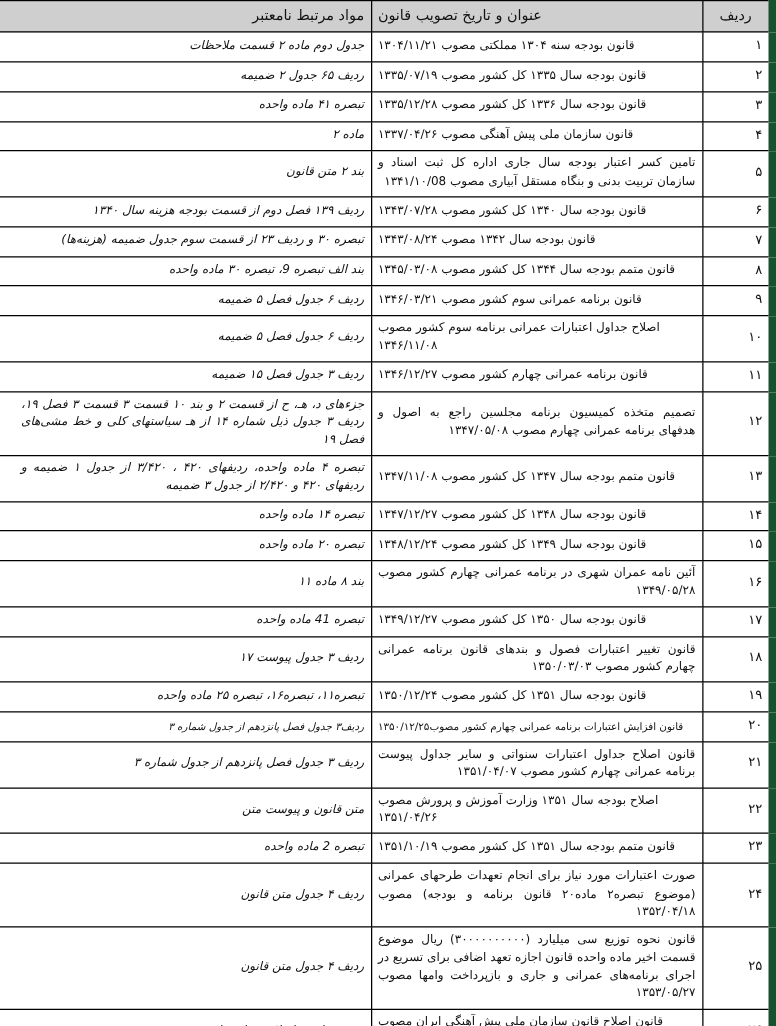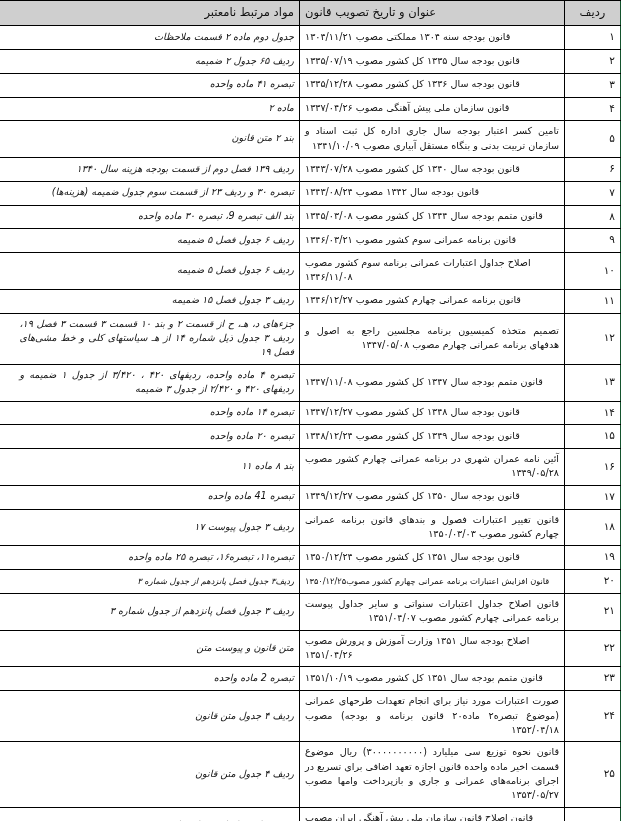--- a/index.html
+++ b/index.html
@@ -37,21 +37,21 @@
     border-left: 1px solid #000;
     border-right: none;
     padding: 3px 5px 4px 5px;
     vertical-align: middle;
     line-height: 1.5;
     box-sizing: border-box;
   }
   
   table.law-table th.cell-radif,
   table.law-table td.cell-radif {
-    border-right: 1px solid #14532d;
+    border-right: 6px solid #14532d;
     margin-left: 21px;
   }
   
   table.law-table th.cell-related,
   table.law-table td.cell-related {
     border-left: none;
     text-align: right;
   }
   table.law-table td.cell-title,
   table.law-table th.cell-title {
@@ -117,21 +117,21 @@
           <td class="cell-title">قانون بودجه سال ۱۳۳۶ کل کشور مصوب ۱۳۳۵/۱۲/۲۸</td>
           <td class="cell-related">تبصره ۴۱ ماده واحده</td>
         </tr>
         <tr>
           <td class="cell-radif">۴</td>
           <td class="cell-title">قانون سازمان ملی پیش آهنگی مصوب ۱۳۳۷/۰۴/۲۶</td>
           <td class="cell-related">ماده ۲</td>
         </tr>
         <tr>
           <td class="cell-radif">۵</td>
-          <td class="cell-title justify">تامین کسر اعتبار بودجه سال جاری اداره کل ثبت اسناد و سازمان تربیت بدنی و بنگاه مستقل آبیاری مصوب ۱۳۴۱/۱۰/۰۹</td>
+          <td class="cell-title justify">تامین کسر اعتبار بودجه سال جاری اداره کل ثبت اسناد و سازمان تربیت بدنی و بنگاه مستقل آبیاری مصوب ۱۳۴۱/۱۰/08</td>
           <td class="cell-related">بند ۲ متن قانون</td>
         </tr>
         <tr>
           <td class="cell-radif">۶</td>
           <td class="cell-title">قانون بودجه سال ۱۳۴۰ کل کشور مصوب ۱۳۴۳/۰۷/۲۸</td>
           <td class="cell-related">ردیف ۱۳۹ فصل دوم از قسمت بودجه هزینه سال ۱۳۴۰</td>
         </tr>
         <tr>
           <td class="cell-radif">۷</td>
           <td class="cell-title">قانون بودجه سال ۱۳۴۲ مصوب ۱۳۴۳/۰۸/۲۴</td>

